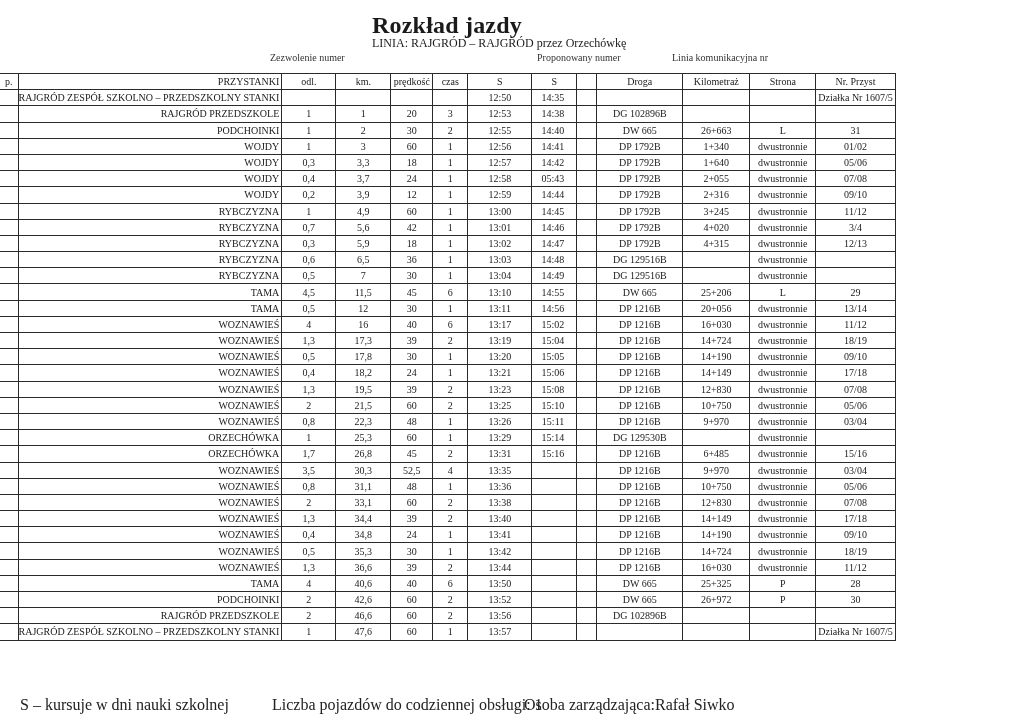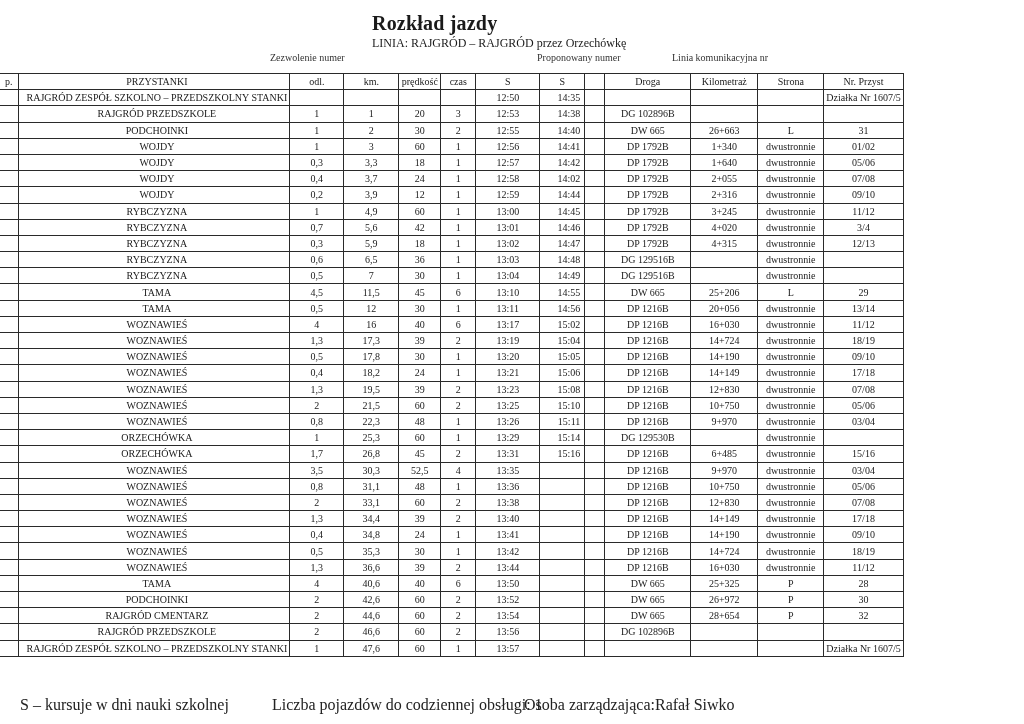--- a/index.html
+++ b/index.html
@@ -2,43 +2,43 @@
 <html><head>
   <meta charset="utf-8">
   <style>
     html, body { margin: 0; padding: 0; background: #ffffff; }
     body {
       width: 1024px; height: 724px; position: relative; overflow: hidden;
       font-family: "Liberation Serif", "DejaVu Serif", serif; color: #1a1a1a;
     }
     .title {
       position: absolute; left: 372px; top: 12px;
-      font-size: 20px; font-weight: bold; letter-spacing: 0.2px;
+      font-size: 24px; font-weight: bold; letter-spacing: 0.2px;
     }
     .subtitle {
       position: absolute; left: 372px; top: 36px;
       font-size: 12px;
     }
     .meta {
       position: absolute; top: 52px; font-size: 10px; color: #333;
     }
     table.tt {
       position: absolute; left: 0px; top: 73px;
       border-collapse: collapse; table-layout: fixed;
       font-size: 10px;
     }
     table.tt td {
       border: 1.5px solid #2a2a2a;
       height: 15.2px; padding: 0 2px;
       text-align: center; white-space: nowrap; overflow: hidden;
       line-height: 13px;
     }
-    table.tt td.stop { text-align: center; padding-left: 8px; }
+    table.tt td.stop { text-align: right; padding-left: 0; }
     table.tt td.no { border-left: none; text-align: left; padding-left: 5px; }
-    table.tt td.s2 { text-align: right; padding-right: 4px; margin-top: 7px; }
+    table.tt td.s2 { text-align: right; padding-right: 12px; margin-top: 7px; }
     table.tt td.gap { border-left: 1px solid #555; }
     .footer { position: absolute; top: 696px; font-size: 16px; color: #222; }
   </style>
 </head>
 <body>
 
 <div class="title">Rozkład jazdy</div>
 <div class="subtitle">LINIA: RAJGRÓD – RAJGRÓD przez Orzechówkę</div>
 <div class="meta" style="left:270px">Zezwolenie numer</div>
 <div class="meta" style="left:537px">Proponowany numer</div>
@@ -154,21 +154,21 @@
         <td>05/06</td>
       </tr>
       <tr>
         <td class="no"></td>
         <td class="stop">WOJDY</td>
         <td>0,4</td>
         <td>3,7</td>
         <td>24</td>
         <td>1</td>
         <td>12:58</td>
-        <td class="s2">14:02</td>
+        <td class="s2">05:43</td>
         <td class="gap"></td>
         <td>DP 1792B</td>
         <td>2+055</td>
         <td>dwustronnie</td>
         <td>07/08</td>
       </tr>
       <tr>
         <td class="no"></td>
         <td class="stop">WOJDY</td>
         <td>0,2</td>
@@ -550,35 +550,20 @@
         <td>42,6</td>
         <td>60</td>
         <td>2</td>
         <td>13:52</td>
         <td class="s2"></td>
         <td class="gap"></td>
         <td>DW 665</td>
         <td>26+972</td>
         <td>P</td>
         <td>30</td>
-      </tr>
-      <tr>
-        <td class="no"></td>
-        <td class="stop">RAJGRÓD CMENTARZ</td>
-        <td>2</td>
-        <td>44,6</td>
-        <td>60</td>
-        <td>2</td>
-        <td>13:54</td>
-        <td class="s2"></td>
-        <td class="gap"></td>
-        <td>DW 665</td>
-        <td>28+654</td>
-        <td>P</td>
-        <td>32</td>
       </tr>
       <tr>
         <td class="no"></td>
         <td class="stop">RAJGRÓD PRZEDSZKOLE</td>
         <td>2</td>
         <td>46,6</td>
         <td>60</td>
         <td>2</td>
         <td>13:56</td>
         <td class="s2"></td>

